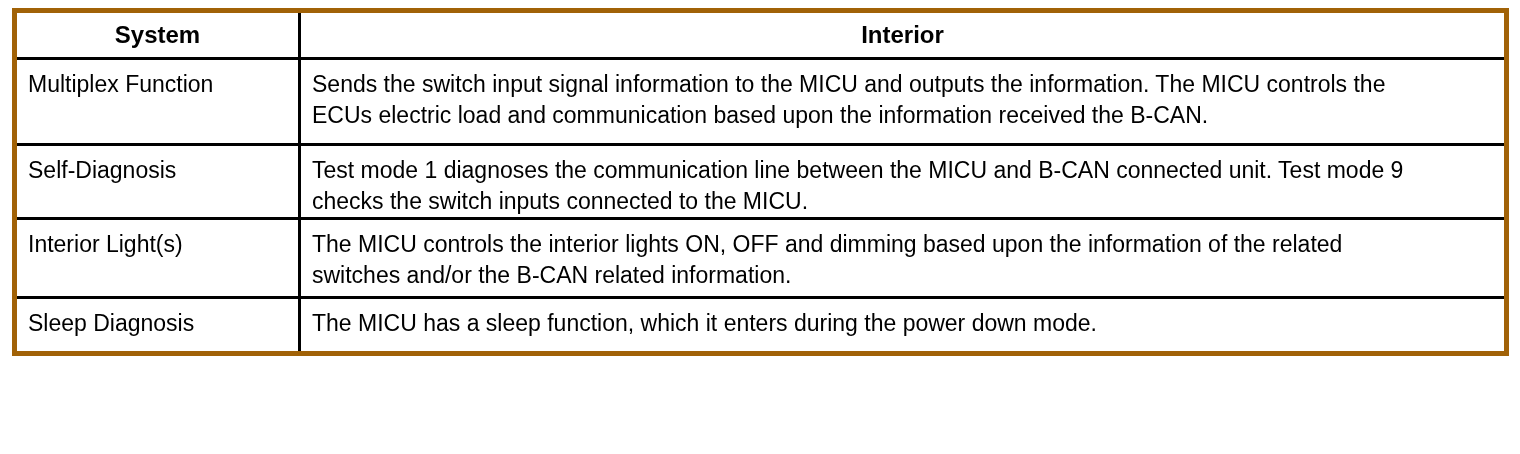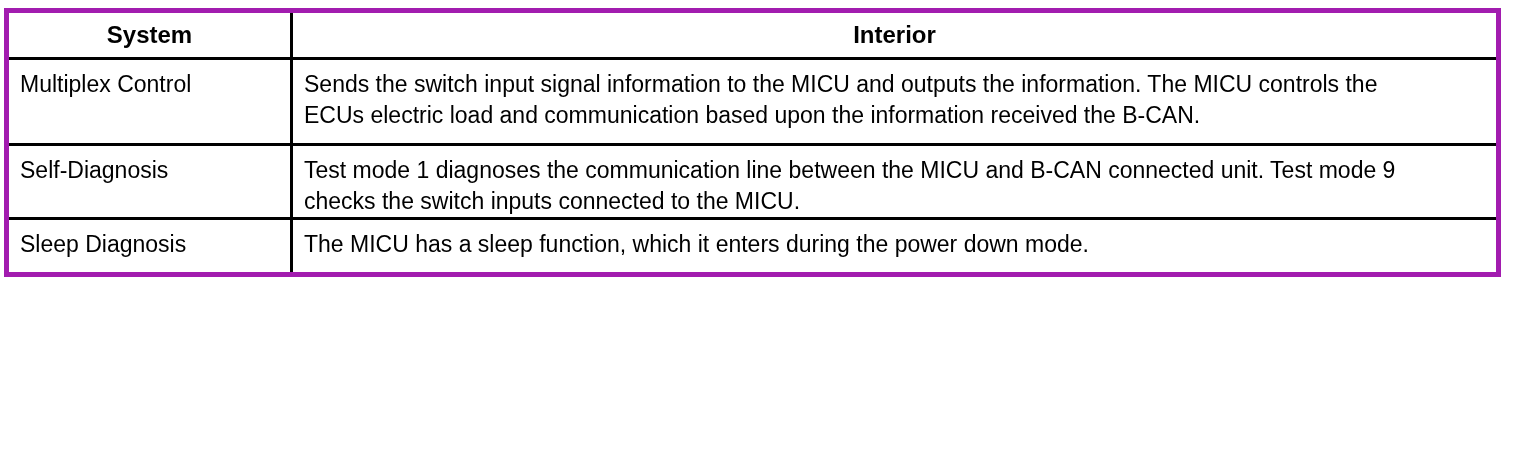--- a/index.html
+++ b/index.html
@@ -10,26 +10,26 @@
   .page {
     position: relative;
     width: 1520px;
     height: 454px;
     background: #ffffff;
     font-family: "Liberation Sans", sans-serif;
     color: #000000;
   }
   table.spec-table {
     position: absolute;
-    left: 4px;
+    left: 12px;
     top: 8px;
     width: 1497px;
     border-collapse: collapse;
     table-layout: fixed;
-    border: 5px solid #a21caf;
+    border: 5px solid #a16207;
     background: #ffffff;
   }
   table.spec-table th,
   table.spec-table td {
     border: 3px solid #000000;
     color: #000000;
     overflow: hidden;
   }
   table.spec-table th {
     font-size: 24px;
@@ -69,29 +69,35 @@
       <col>
     </colgroup>
     <thead>
       <tr>
         <th>System</th>
         <th>Interior</th>
       </tr>
     </thead>
     <tbody>
       <tr class="r1">
-        <td class="sys-cell">Multiplex Control</td>
+        <td class="sys-cell">Multiplex Function</td>
         <td>
           <div class="fn-text">Sends the switch input signal information to the MICU and outputs the information. The MICU controls the ECUs electric load and communication based upon the information received the B-CAN.</div>
         </td>
       </tr>
       <tr class="r3">
         <td class="sys-cell">Self-Diagnosis</td>
         <td>
           <div class="fn-text">Test mode 1 diagnoses the communication line between the MICU and B-CAN connected unit. Test mode 9 checks the switch inputs connected to the MICU.</div>
+        </td>
+      </tr>
+      <tr class="r4">
+        <td class="sys-cell">Interior Light(s)</td>
+        <td>
+          <div class="fn-text">The MICU controls the interior lights ON, OFF and dimming based upon the information of the related switches and/or the B-CAN related information.</div>
         </td>
       </tr>
       <tr class="r5">
         <td class="sys-cell">Sleep Diagnosis</td>
         <td>
           <div class="fn-text">The MICU has a sleep function, which it enters during the power down mode.</div>
         </td>
       </tr>
     </tbody>
   </table>

